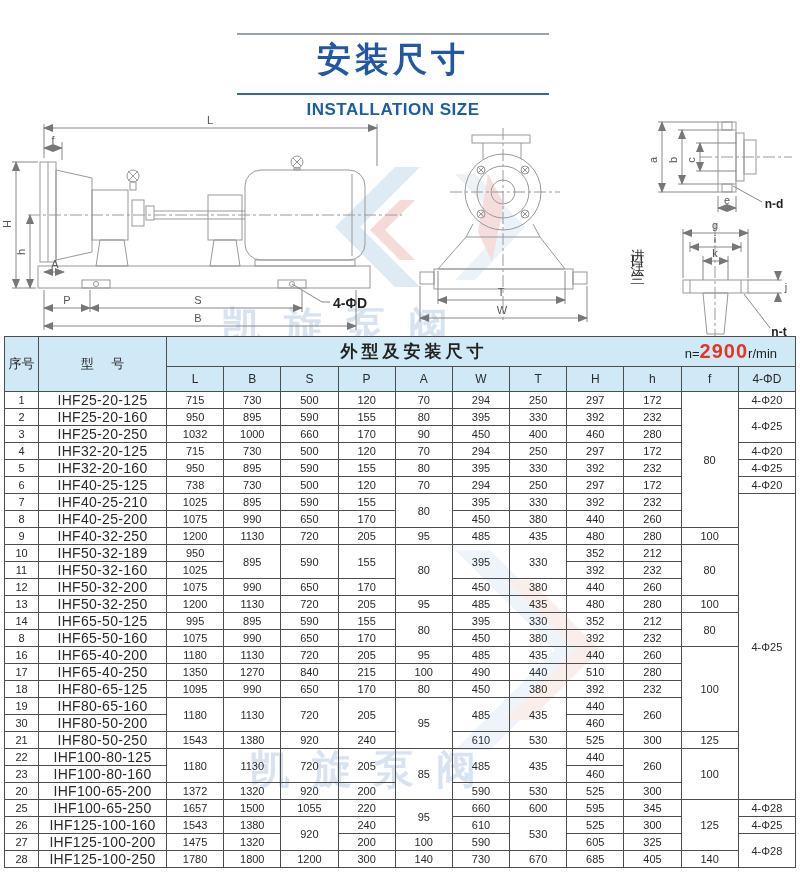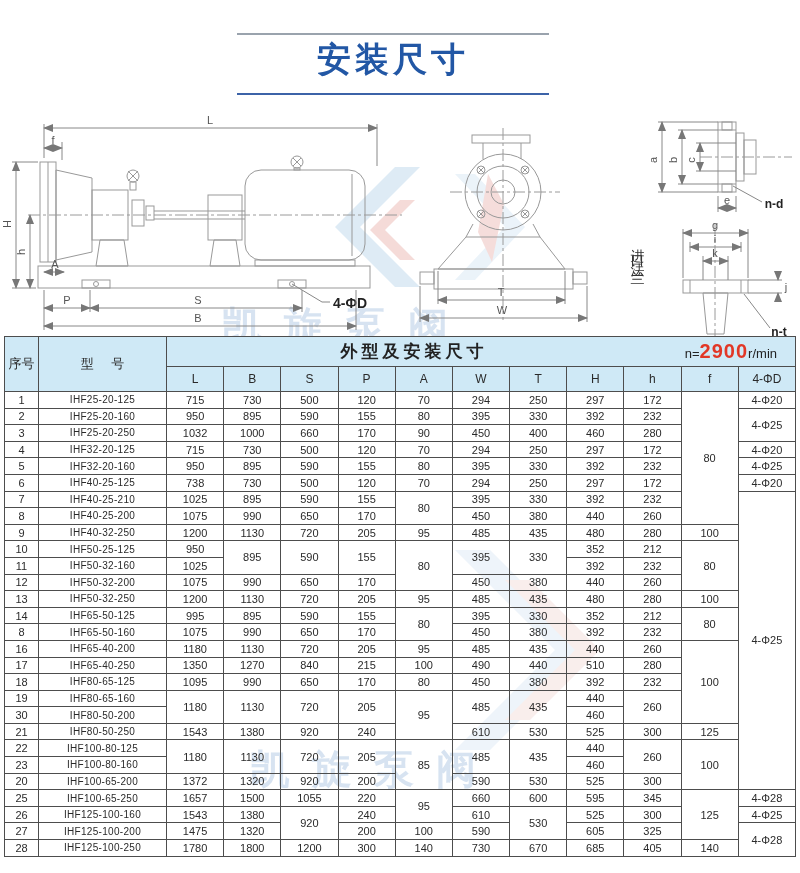--- a/index.html
+++ b/index.html
@@ -27,21 +27,21 @@
   
   table.dims{position:absolute;left:4px;top:336px;width:792px;z-index:1;
              border-collapse:collapse;table-layout:fixed;font-size:11px;color:#2a2a2a;}
   table.dims th,table.dims td{border:1px solid #4d4d4d;padding:0;text-align:center;
              box-sizing:border-box;font-weight:normal;}
   table.dims thead th{background:#cfe9f6;}
   tr.h1 th{height:30px;font-size:13px;}
   tr.h2 th{height:25px;font-size:12px;}
   th.c-no{width:34px;font-size:12px;}
   th.c-model{width:128px;font-size:12px;word-spacing:14px;}
-  td.c-model{text-align:left;padding-left:13px;font-size:10px;letter-spacing:0.3px;}
+  td.c-model{text-align:left;padding-left:13px;font-size:14px;letter-spacing:0.3px;}
   tbody td{height:16.6px;background:transparent;}
   .group-th .wrap{display:flex;align-items:center;width:100%;gap:24px;}
   .gtitle{flex:1;text-align:center;font-size:17px;font-weight:bold;letter-spacing:4px;color:#222;}
   .speed{white-space:nowrap;padding-right:18px;font-size:13px;color:#222;}
   .speed .red{color:#e23726;font-size:20px;font-weight:bold;letter-spacing:1px;}
   
   .ln{stroke:#999;fill:none;stroke-width:1;}
   .dim{stroke:#888;fill:none;stroke-width:1;}
   .cl{stroke:#9a9a9a;fill:none;stroke-width:1;stroke-dasharray:12 3 3 3;}
   .dtxt{font-size:11px;fill:#555;font-family:"Liberation Sans",sans-serif;}
@@ -49,20 +49,21 @@
 </style>
 </head>
 <body>
 
 <div class="page">
 
   <div class="title-block">
     <div class="rule-gray"></div>
     <div class="title-zh">安装尺寸</div>
     <div class="rule-blue"></div>
+    <div class="title-en">INSTALLATION SIZE</div>
   </div>
 
   <div class="wm-text wm-a">凯旋泵阀</div>
   <div class="wm-text wm-b">凯旋泵阀</div>
   <svg class="wm-logo" style="left:400px;top:545px;" width="300" height="230">
     <g opacity="0.35">
       <polygon points="55,5 155,105 55,205 90,205 190,105 90,5" fill="#cfe2f1"></polygon>
       <polygon points="105,35 175,105 105,175 130,175 200,105 130,35" fill="#eecfcb"></polygon>
     </g>
   </svg>
@@ -412,21 +413,21 @@
           <td>205</td>
           <td>95</td>
           <td>485</td>
           <td>435</td>
           <td>480</td>
           <td>280</td>
           <td>100</td>
         </tr>
         <tr>
           <td>10</td>
-          <td class="c-model">IHF50-25-125</td>
+          <td class="c-model">IHF50-32-189</td>
           <td>950</td>
           <td rowspan="2">895</td>
           <td rowspan="2">590</td>
           <td rowspan="2">155</td>
           <td rowspan="3">80</td>
           <td rowspan="2">395</td>
           <td rowspan="2">330</td>
           <td>352</td>
           <td>212</td>
           <td rowspan="3">80</td>

